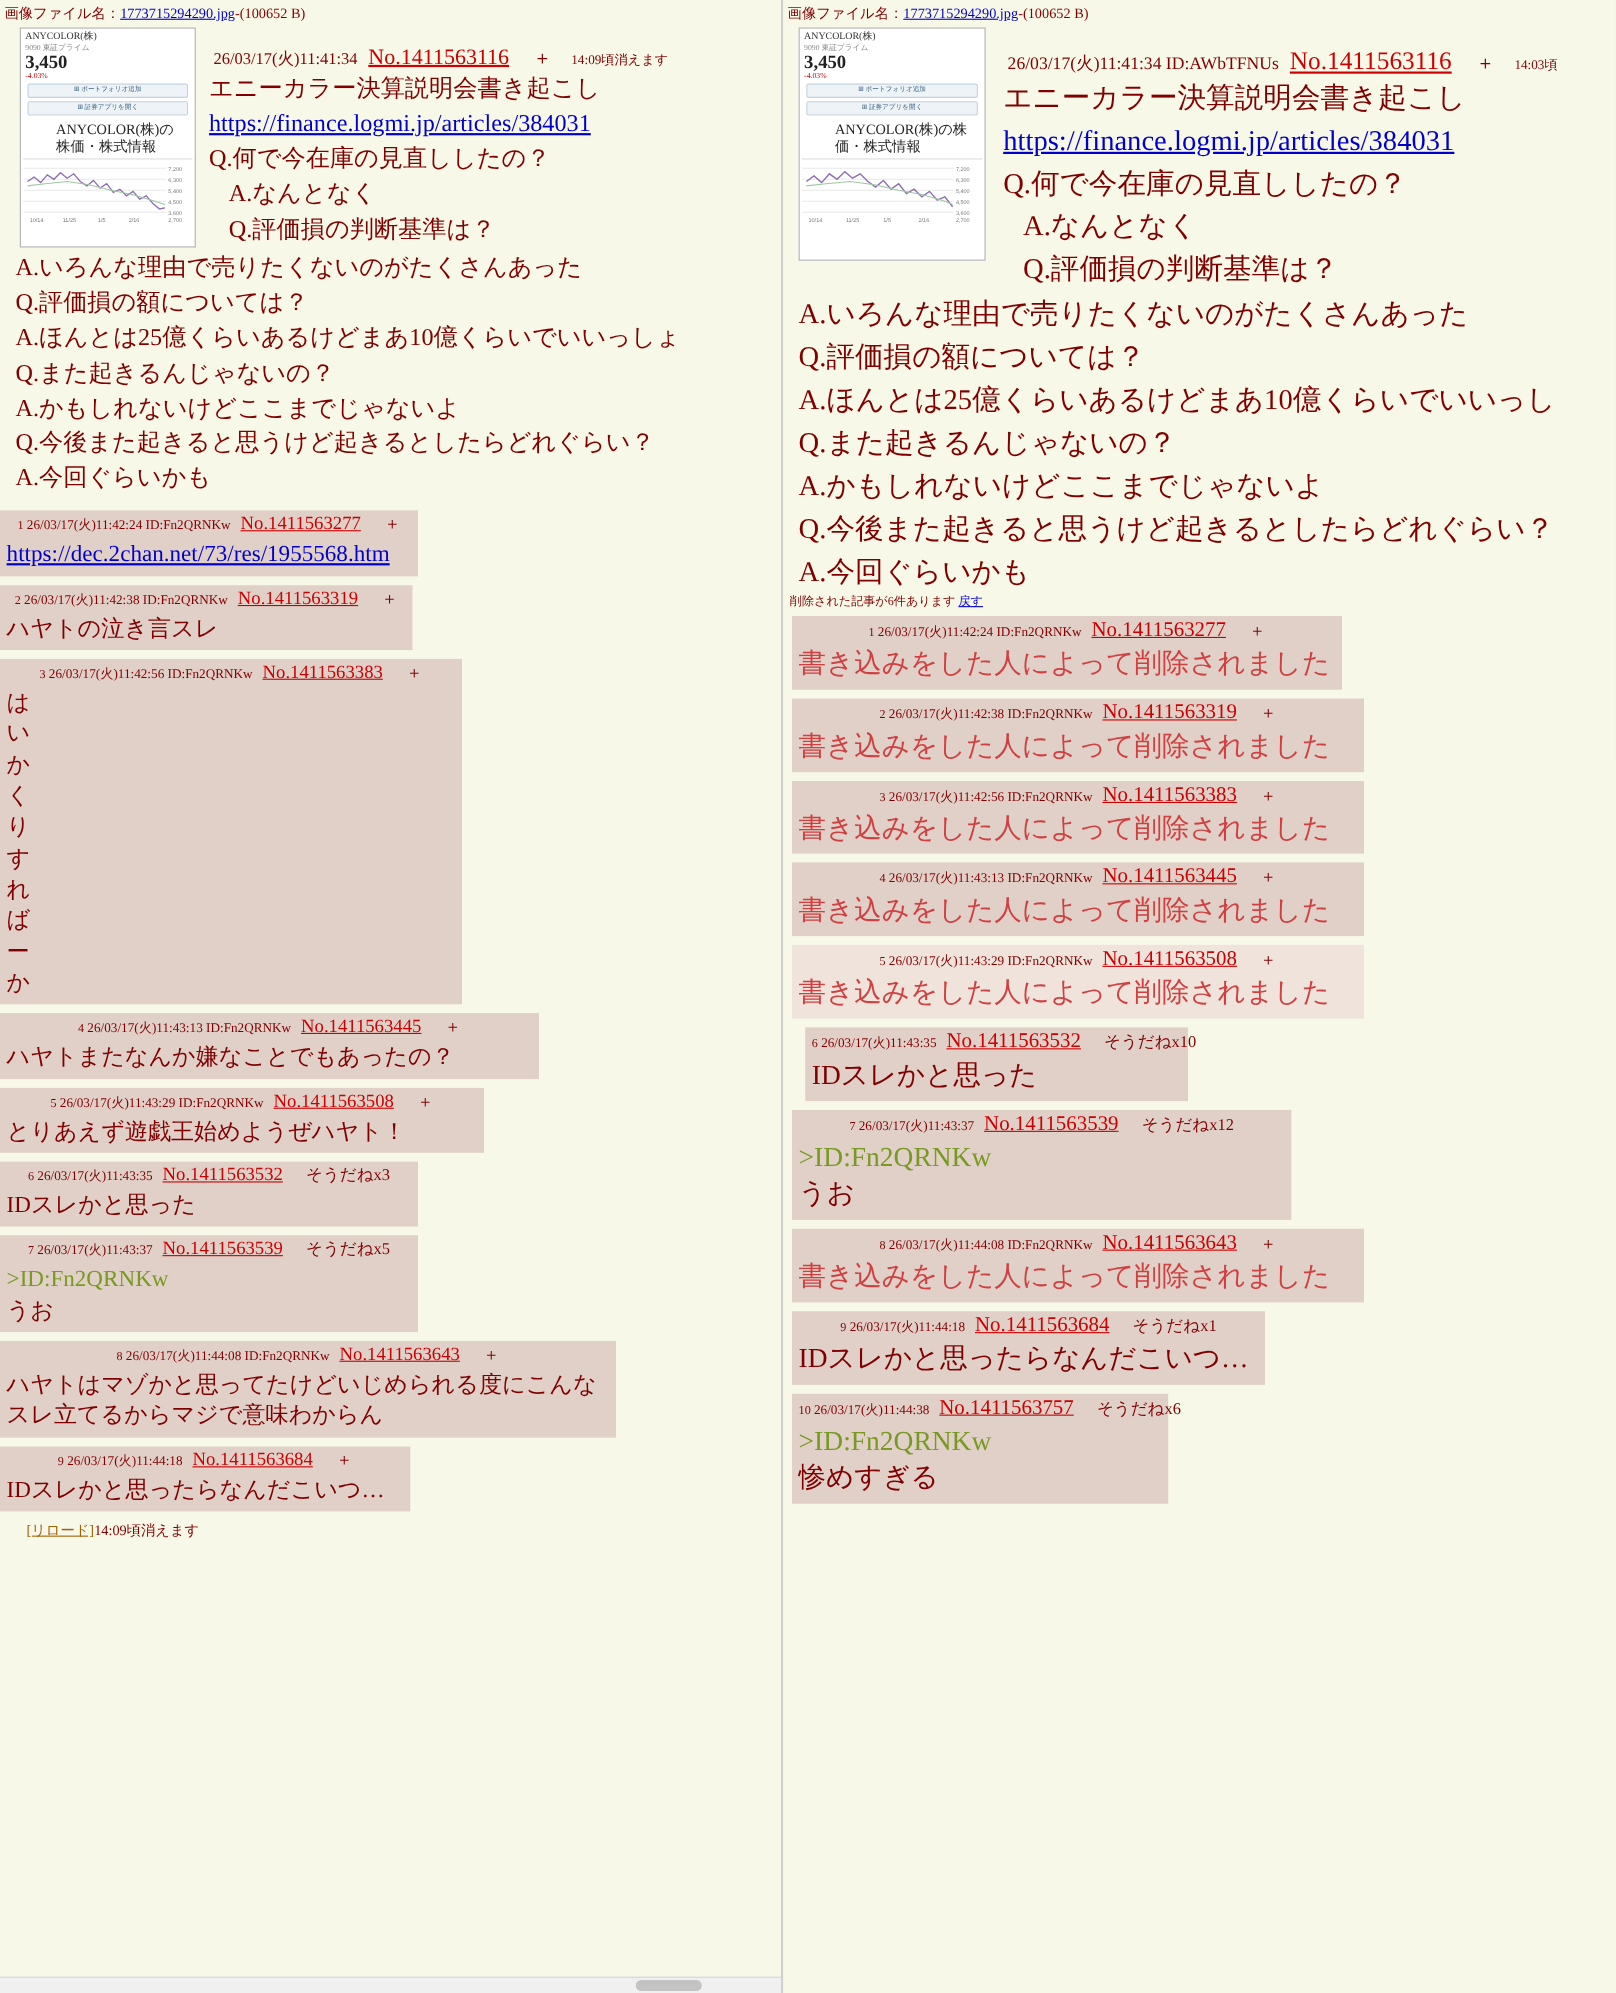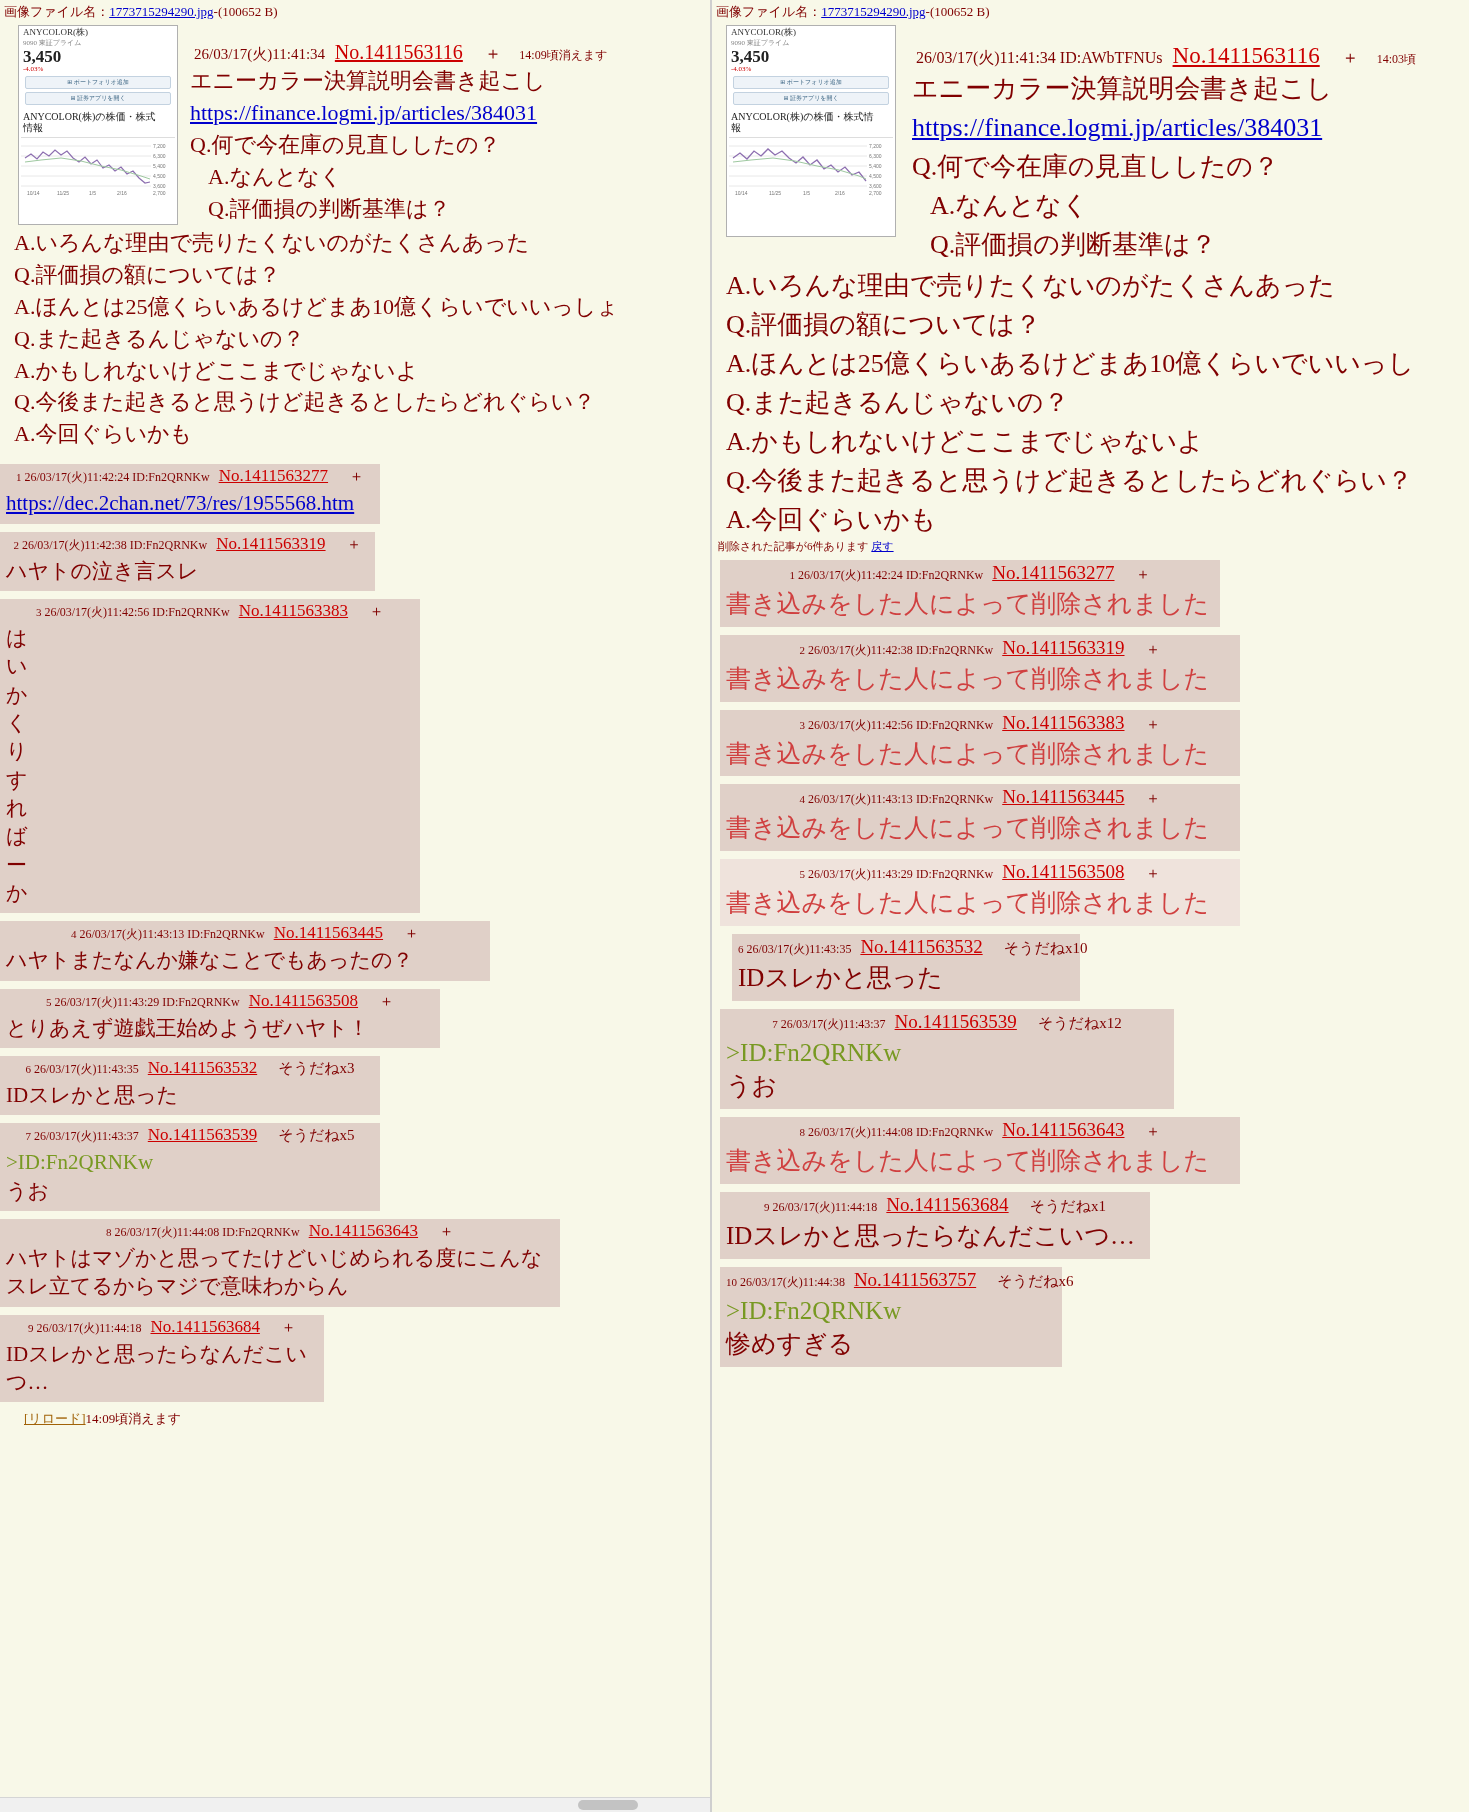--- a/index.html
+++ b/index.html
@@ -109,24 +109,25 @@
     height: 11px;
     background: #eef3f8;
     border: 1px solid #c3d2e0;
     border-radius: 2px;
     font-size: 6px;
     color: #36607f;
     text-align: center;
     line-height: 11px;
   }
   .thumb .t-big {
-    font-size: 10px;
+    font-size: 13px;
     color: #222;
     padding: 3px 12px 0 4px;
     line-height: 1.15;
+    margin-left: 28px;
   }
   .thumb .t-chart {
     position: relative;
     margin: 3px 2px 0 2px;
     border-top: 1px solid #ddd;
     height: 58px;
     background: #fff;
   }
   .thumb .t-chart svg { display:block; }
 
@@ -389,21 +390,21 @@
       <div class="r-head">
         <span class="idx">8</span>
         <span>26/03/17(火)11:44:08</span>
         <span>ID:Fn2QRNKw</span>
         <span class="resno">No.1411563643</span>
         <span class="plus">＋</span>
       </div>
       <div class="r-body">ハヤトはマゾかと思ってたけどいじめられる度にこんなスレ立てるからマジで意味わからん</div>
     </div>
 
-    <div class="reply" style="width:324px">
+    <div class="reply" style="width:373px">
       <div class="r-head">
         <span class="idx">9</span>
         <span>26/03/17(火)11:44:18</span>
         <span class="resno">No.1411563684</span>
         <span class="plus">＋</span>
       </div>
       <div class="r-body">IDスレかと思ったらなんだこいつ…</div>
     </div>
 
     <div class="footer">

